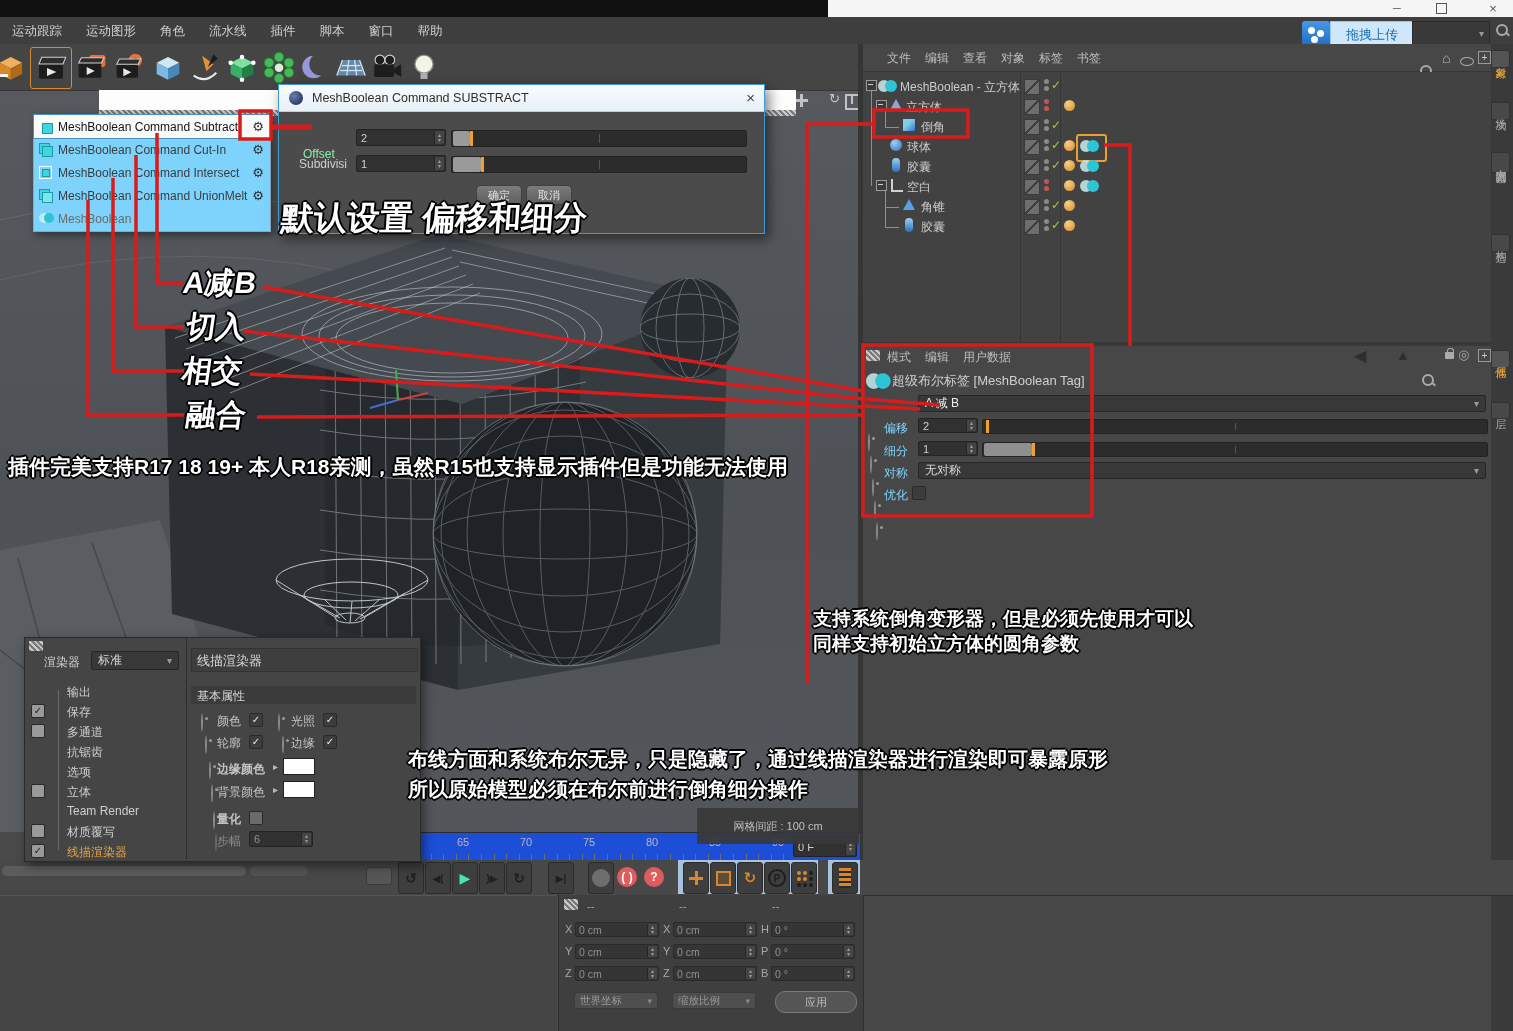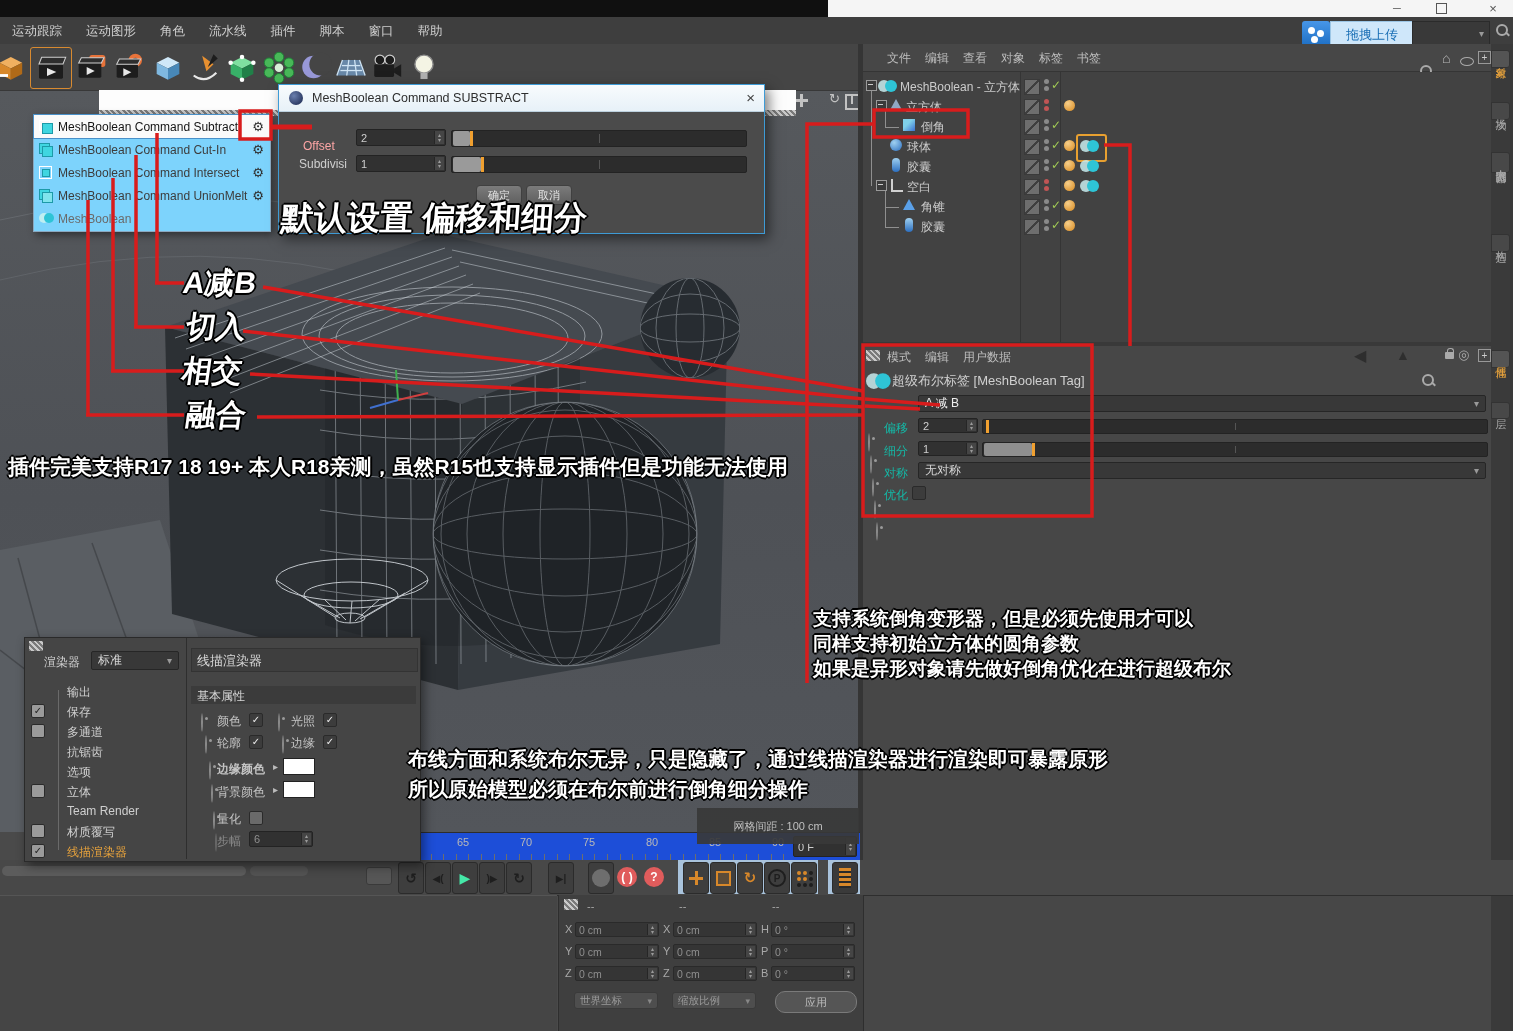--- a/index.html
+++ b/index.html
@@ -89,21 +89,21 @@
   .gcheck::after{content:"✓"}
   .odot{position:absolute;width:11px;height:11px;border-radius:50%;background:radial-gradient(circle at 35% 30%,#f7cf8a,#d88a20)}
   .btag{position:absolute;width:20px;height:15px}
   .btag i{position:absolute;top:1px;width:12px;height:12px;border-radius:50%}
   .btag i:first-child{left:0;background:#c8ecef;opacity:.85}
   .btag i:last-child{left:7px;background:#2ec4d6}
   .conn{position:absolute;background:#8f8f8f}
   .tri{width:0;height:0;position:absolute}
   
   .amgr-hd{left:863px;top:346px;width:628px;height:22px;display:flex;align-items:center;gap:14px;padding-left:24px;box-sizing:border-box}
-  .alabel{position:absolute;font-size:12px;color:#14b8a6}
+  .alabel{position:absolute;font-size:12px;color:#7dd3fc}
   
   .rwin{left:24px;top:637px;width:395px;height:223px;background:#454545;border:1px solid #2a2a2a;box-shadow:3px 4px 10px rgba(0,0,0,.45)}
   .rlist-item{position:absolute;font-size:12px;color:#cfcfcf}
   .rlist-item.on{color:#e8a33c}
   .rline{position:absolute;background:#6a6a6a}
   
   .ruler{left:418px;top:832px;width:442px;height:28px;background:#1d4ed8;border-top:1px solid #2d2d2d}
   .ruler .ticks{position:absolute;left:0;bottom:1px;width:372px;height:6px;
      background:repeating-linear-gradient(90deg,#6e6e6e 0 1px,transparent 1px 12.6px)}
   .tick-lb{position:absolute;top:3px;font-size:11px;color:#b8b8b8;transform:translateX(-50%)}
@@ -441,21 +441,21 @@
     </div>
   </div>
 
   
   <div class="abs dialog" style="z-index:5">
     <div class="dtitle">
       <span class="dlogo"></span>
       <span class="dtxt">MeshBoolean Command SUBSTRACT</span>
       <span class="dclose"></span>
     </div>
-    <div class="abs t12" style="left:24px;top:54px;color:#fca5a5">Offset</div>
+    <div class="abs t12" style="left:24px;top:62px;color:#86efac">Offset</div>
     <div class="abs field" style="left:77px;top:44px;width:90px;height:17px">
       <span>2</span>
         <span class="spin"></span>
     </div>
     <div class="abs slider" style="left:172px;top:45px;width:294px;height:15px">
       <span class="handle" style="left:1px;width:17px;background:#9a9a9a"></span>
         <span class="otick" style="left:18px"></span>
         <span class="mtick" style="left:147px"></span>
     </div>
     <div class="abs t12" style="left:20px;top:72px;color:#cfcfcf">Subdivisi</div>
@@ -635,21 +635,20 @@
     <span>无对称</span>
   </div>
   
   <span class="radio abs" style="left:868px;top:487px"></span>
   <span class="alabel" style="left:884px;top:487px">优化</span>
   <span class="abs chk dark" style="left:912px;top:486px"></span>
 
   
   <div class="abs otxt nw" style="left:813px;top:606px;font-size:19px;z-index:3">支持系统倒角变形器，但是必须先使用才可以</div>
   <div class="abs otxt nw" style="left:813px;top:631px;font-size:19px;z-index:3">同样支持初始立方体的圆角参数</div>
-  <div class="abs otxt nw" style="left:813px;top:656px;font-size:19px;z-index:3">如果是异形对象请先做好倒角优化在进行超级布尔</div>
 
   
   <div class="abs" style="left:1491px;top:44px;width:22px;height:987px;background:#3a3a3a"></div>
   <div class="abs vtab on" style="left:1491px;top:50px">对象</div>
   <div class="abs vtab" style="left:1491px;top:102px">场次</div>
   <div class="abs vtab" style="left:1491px;top:152px">内容浏览器</div>
   <div class="abs vtab" style="left:1491px;top:234px">构造</div>
   <div class="abs vtab on" style="left:1491px;top:350px">属性</div>
   <div class="abs vtab" style="left:1491px;top:402px">层</div>
 
@@ -696,21 +695,21 @@
     <span class="abs chk dark on" style="left:298px;top:97px;color:#eee"></span>
     <span class="radio abs" style="left:176px;top:124px"></span>
     <span class="abs t12" style="left:192px;top:123px;font-weight:bold">边缘颜色</span>
     <span class="abs" style="left:248px;top:123px;color:#bbb;font-size:10px">▸</span>
     <span class="abs" style="left:258px;top:120px;width:30px;height:15px;background:#fff;border:1px solid #222"></span>
     <span class="radio abs" style="left:176px;top:147px"></span>
     <span class="abs t12" style="left:192px;top:146px">背景颜色</span>
     <span class="abs" style="left:248px;top:146px;color:#bbb;font-size:10px">▸</span>
     <span class="abs" style="left:258px;top:143px;width:30px;height:15px;background:#fff;border:1px solid #222"></span>
     <span class="radio abs" style="left:176px;top:174px"></span>
-    <span class="abs t12" style="left:192px;top:173px;font-weight:normal">量化</span>
+    <span class="abs t12" style="left:192px;top:173px;font-weight:bold">量化</span>
     <span class="abs chk" style="left:224px;top:173px;background:#6a6a6a"></span>
     <span class="radio abs" style="left:176px;top:196px;opacity:.5"></span>
     <span class="abs t12" style="left:192px;top:195px;color:#8a8a8a">步幅</span>
     <div class="abs field" style="left:224px;top:193px;width:64px;height:16px;color:#8f8f8f">
       <span>6</span>
         <span class="spin"></span>
     </div>
   </div>
 
   

